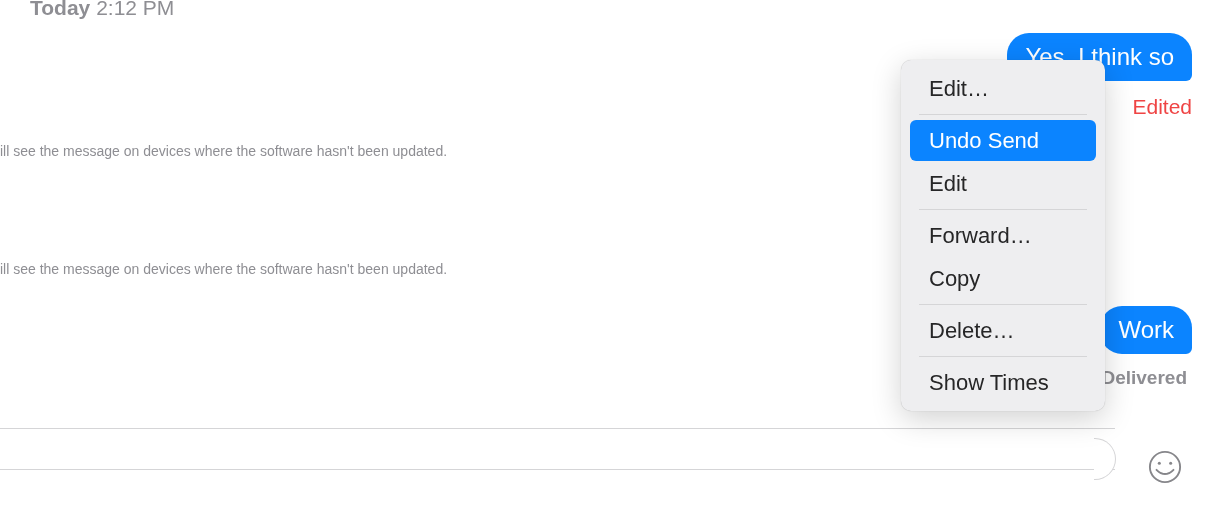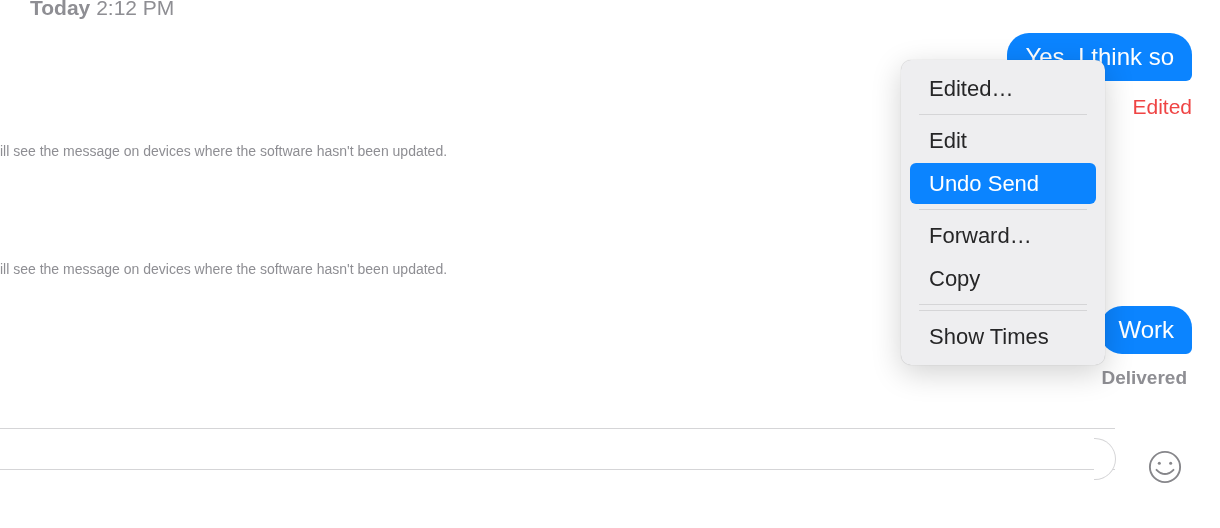--- a/index.html
+++ b/index.html
@@ -178,23 +178,24 @@
       <circle cx="18" cy="18" r="16"></circle>
       <circle cx="12" cy="14" r="1.6" fill="currentColor" stroke="none"></circle>
       <circle cx="24" cy="14" r="1.6" fill="currentColor" stroke="none"></circle>
       <path d="M 9 21 Q 18 30 27 21" stroke-linecap="round" fill="none"></path>
       <path d="M 9 21 Q 18 30 27 21 L 27 22 Q 18 27 9 22 Z" fill="currentColor" stroke="none"></path>
     </svg>
   </span>
 </div>
 
 <div class="context-menu" id="context-menu">
-    <div class="menu-item">Edited…</div>
-    <div class="menu-separator"></div>
+    <div class="menu-item">Edit…</div>
+    <div class="menu-separator"></div>
+    <div class="menu-item highlighted">Undo Send</div>
     <div class="menu-item">Edit</div>
-    <div class="menu-item highlighted">Undo Send</div>
     <div class="menu-separator"></div>
     <div class="menu-item">Forward…</div>
     <div class="menu-item">Copy</div>
     <div class="menu-separator"></div>
+    <div class="menu-item">Delete…</div>
     <div class="menu-separator"></div>
     <div class="menu-item">Show Times</div>
   </div>
 
 </body></html>

